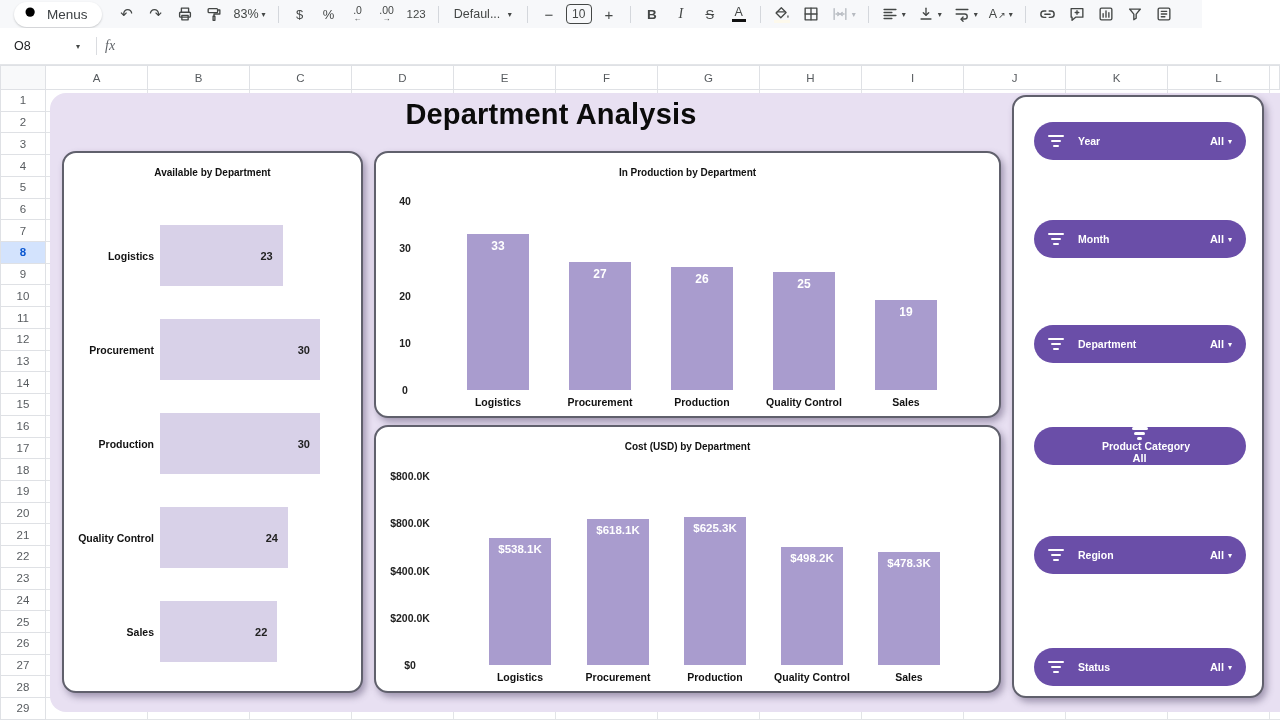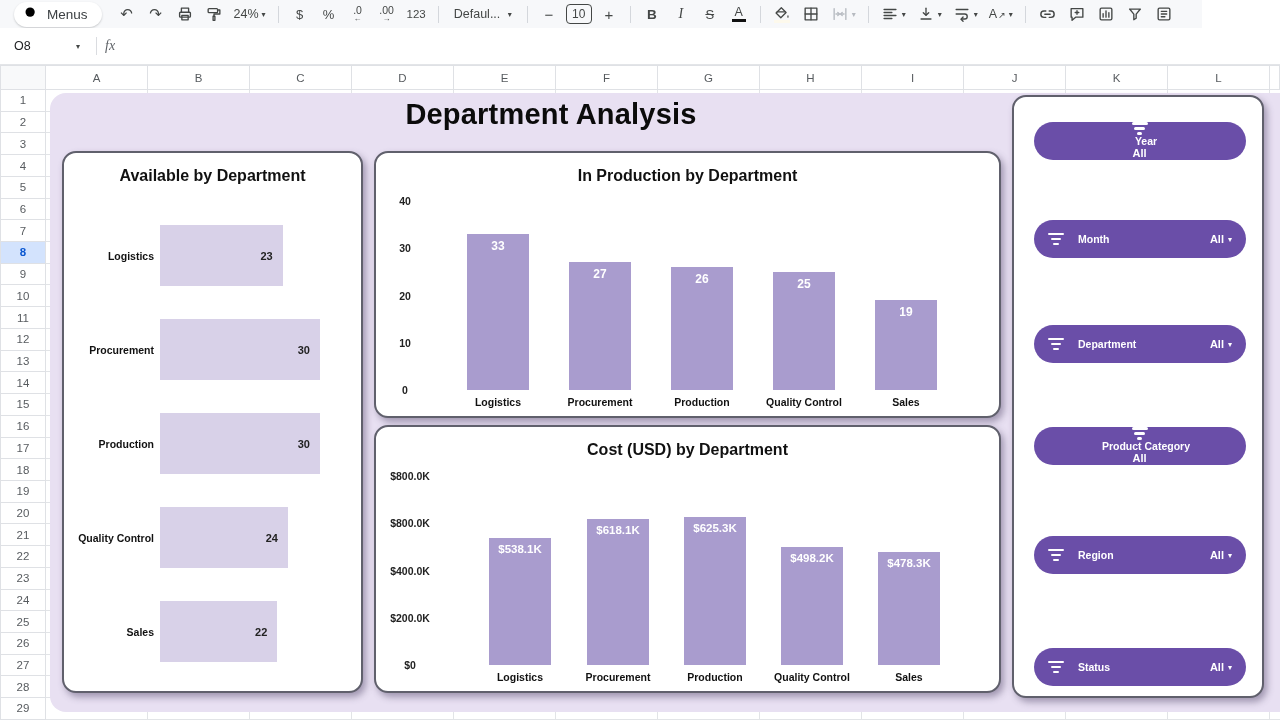--- a/index.html
+++ b/index.html
@@ -67,21 +67,21 @@
     background:#e8e0f2; border-radius:16px 0 0 16px; }
   .dash-title { position:absolute; top:5px; left:0; width:1002px; text-align:center;
     font-size:29px; font-weight:bold; color:#0b0b0b; letter-spacing:.2px; }
   .card { position:absolute; background:#fff; border:2px solid #60606c; border-radius:14px;
     box-shadow:3px 4px 7px rgba(70,60,95,.45); }
   #card-available   { left:12px;  top:58px;  width:301px; height:542px; }
   #card-inproduction{ left:324px; top:58px;  width:627px; height:267px; }
   #card-cost        { left:324px; top:332px; width:627px; height:268px; }
   #card-slicers     { left:962px; top:2px;   width:252px; height:603px; }
   .card-title { position:absolute; top:14px; left:0; right:0; text-align:center;
-    font-size:16px; font-weight:bold; color:#111; }
+    font-size:10px; font-weight:bold; color:#111; }
   
   .hlabel { position:absolute; left:0; width:90px; height:61px; display:flex; align-items:center;
     justify-content:flex-end; font-size:10.5px; font-weight:bold; color:#111; white-space:nowrap; }
   .hbar { position:absolute; left:96px; height:61px; display:flex; align-items:center;
     justify-content:flex-end; }
   .hval { font-size:11px; font-weight:bold; color:#222; padding-right:10px; }
   
   .vtick { position:absolute; text-align:center; font-size:10.5px; font-weight:bold; color:#222; }
   .vbar { position:absolute; display:flex; justify-content:center; }
   .vval { font-size:12px; font-weight:bold; color:#fff; margin-top:5px; white-space:nowrap; }
@@ -119,21 +119,21 @@
       </svg>
   </div>
   <div class="tb-btn">
     <svg width="18" height="18" viewBox="0 0 20 20">
         <rect x="3.5" y="4" width="10.5" height="4.5" rx="1"></rect>
         <path d="M14 5.5h2.5v4.5H10v2.5"></path>
         <rect x="9" y="12.5" width="2" height="4.5"></rect>
       </svg>
   </div>
   <div class="tb-btn" style="font-size:12.5px;">
-    <span>24%</span>
+    <span>83%</span>
     <span class="caret">▾</span>
   </div>
   <div class="sep"></div>
   <div class="tb-btn">$</div>
   <div class="tb-btn">%</div>
   <div class="tb-btn dec-btn">
     <span>.0</span>
     <span class="tiny-arrow">←</span>
   </div>
   <div class="tb-btn dec-btn">
@@ -337,21 +337,21 @@
         <span class="vval" style="font-size: 11.5px;">$498.2K</span>
       </div>
       <div class="vcat" style="left: 386px; top: 244px;">Quality Control</div>
       <div class="vbar" style="left: 502px; top: 125.002px; width: 62px; height: 112.998px; background: rgb(169, 156, 206);">
         <span class="vval" style="font-size: 11.5px;">$478.3K</span>
       </div>
       <div class="vcat" style="left: 483px; top: 244px;">Sales</div>
     </div>
 
   <div class="card" id="card-slicers">
-      <div class="pill" style="top: 25px; background: rgb(106, 78, 168); flex-direction: column;">
+      <div class="pill" style="top: 25px; background: rgb(106, 78, 168);">
         <span class="pill-ficon">
           <i style="width: 16px;"></i>
           <i style="width: 10.5px;"></i>
           <i style="width: 5.5px;"></i>
         </span>
         <span class="pill-label">Year</span>
         <span class="pill-spacer"></span>
         <span class="pill-value">All</span>
         <span class="pill-caret">▾</span>
       </div>

